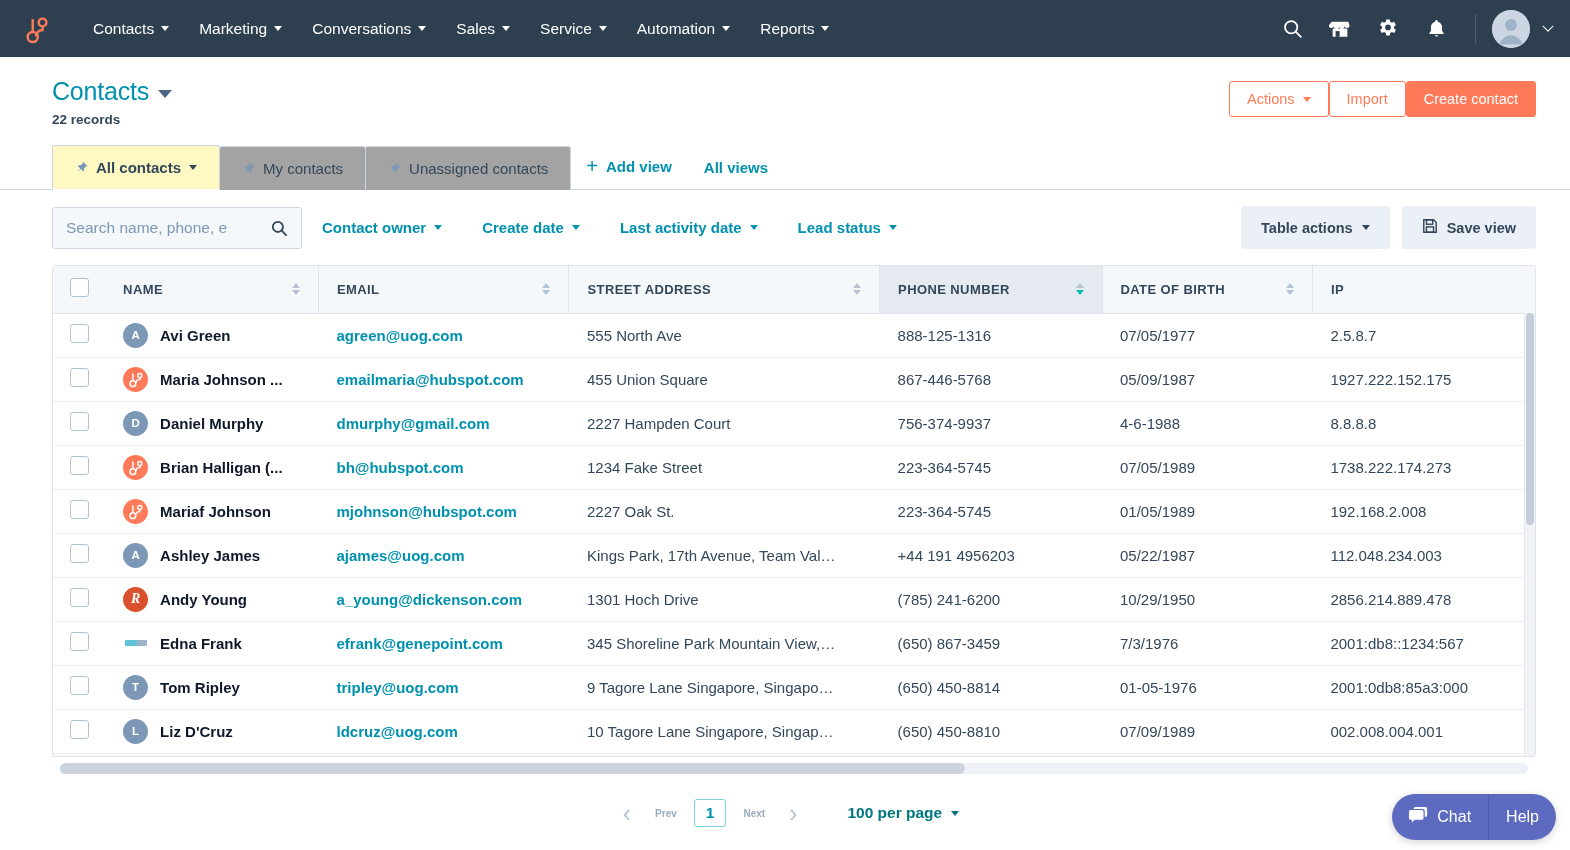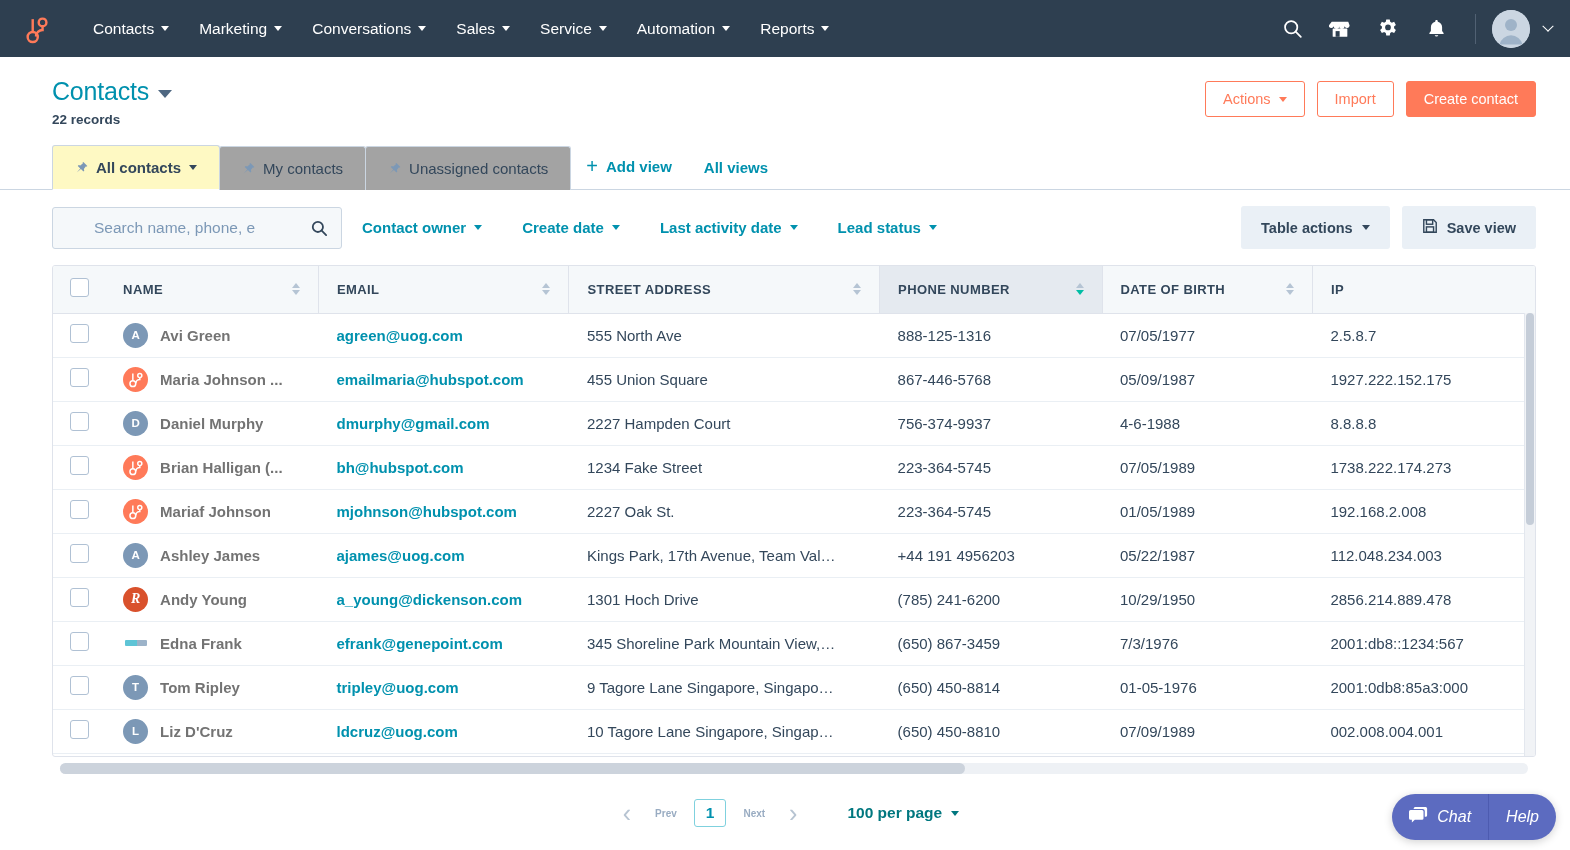--- a/index.html
+++ b/index.html
@@ -52,21 +52,21 @@
     background: #fff;
   }
   .page-title-block { flex: 1; }
   .page-title {
     font-size: 25px; color: #0091ae; font-weight: 500;
     display:inline-flex; align-items:center; gap:9px; cursor:pointer;
     letter-spacing: -0.2px;
   }
   .title-caret { width:0;height:0;border-left:7px solid transparent;border-right:7px solid transparent;border-top:8px solid #4e6781; margin-top:4px;}
   .record-count { font-size: 13.5px; color: #33475b; margin-top: 6px; font-weight: 600;}
-  .header-actions { display:flex; align-items:flex-end; gap: 12px; padding-top: 4px;}
+  .header-actions { display:flex; align-items:flex-end; gap: 0; padding-top: 4px;}
   .btn {
     font-size: 14.5px; padding: 9px 17px; border-radius: 3px;
     cursor: pointer; border: 1px solid transparent; white-space: nowrap;
     display:inline-flex; align-items:center; gap:8px; font-weight:500;
     background:#fff;
   }
   .btn-secondary { color:#ff7a59; border-color:#ff7a59; }
   .btn-primary { background:#ff7a59; color:#fff; border-color:#ff7a59; }
   .caret-orange { width:0;height:0;border-left:4.5px solid transparent;border-right:4.5px solid transparent;border-top:5.5px solid #ff7a59;}
 
@@ -94,23 +94,23 @@
     white-space:nowrap;
   }
   .plus-icon { font-size:20px; font-weight:400; line-height:1; }
 
   
   .filter-bar {
     display:flex; align-items:center; padding: 16px 34px 16px 52px;
     background:#fff; gap: 0;
   }
   .search-box {
-    position: relative; width: 290px; height: 42px;
+    position: relative; width: 250px; height: 42px;
     border: 1px solid #cbd6e2; border-radius: 3px; background:#f5f8fa;
-    display:flex; align-items:center;padding-left:28px;
+    display:flex; align-items:center;
   }
   .search-box input {
     border:none; background:transparent; outline:none;
     font-size:15.5px; color:#33475b; padding: 0 40px 0 13px; width:100%;
     font-family: "Liberation Sans", sans-serif;
   }
   .search-box input::placeholder { color:#7c98b6; }
   .search-ico-r { position:absolute; right:13px; color:#33475b; display:flex; }
   .filter-item {
     font-size:15px; color:#0091ae; font-weight:600; cursor:pointer;
@@ -180,21 +180,21 @@
     display:flex; align-items:center; justify-content:center;
     font-size:11.5px; color:#fff; font-weight:600;
   }
   .av-letter { background:#7c98b6; }
   .av-r { background:#d9512c; font-family:"Liberation Serif", serif; font-style:italic; font-size:14px;}
   .av-img {
     width:25px; height:25px; flex:0 0 25px; display:flex; align-items:center; justify-content:center;
     background:#fff;
   }
   .av-img .bar { width:22px; height:6px; background:linear-gradient(90deg,#5ec4d6 0 55%, #9cb3c9 55% 100%); border-radius:1px; }
-  .name-link { color:#737373; font-weight:600; cursor:pointer; overflow:hidden; text-overflow:ellipsis; white-space:nowrap;}
+  .name-link { color:#0f172a; font-weight:600; cursor:pointer; overflow:hidden; text-overflow:ellipsis; white-space:nowrap;}
   .email-link { color:#0091ae; font-weight:600; cursor:pointer; }
 
   
   .vscroll {
     position:absolute; top:47px; right:0; width:11px; bottom:0;
     background:#f1f3f6; border-left:1px solid #e3e7ee;
   }
   .vscroll .thumb { position:absolute; top:0; left:1px; width:8px; height:212px; background:#c5cdd8; border-radius:5px;}
 
   
@@ -221,21 +221,21 @@
   .per-page .caret-down { border-top-color:#00777f; }
 
   
   .chat-widget {
     position: absolute; right: 14px; bottom: 10px;
     background:#5c6bc0; border-radius: 24px; height: 46px;
     display:flex; align-items:center; color:#fff; font-size:16px;
     box-shadow: 0 2px 8px rgba(0,0,0,0.18);
     overflow:hidden;
   }
-  .chat-seg { display:flex; align-items:center; gap:9px; padding: 12px 17px; height:100%; cursor:pointer;font-style:italic;}
+  .chat-seg { display:flex; align-items:center; gap:9px; padding: 12px 17px; height:100%; cursor:pointer;}
   .chat-sep { width:1px; height:46px; background:#4d5bb0; }
 
   .content-area { position:relative; height: 793px; background:#fff; }
 </style>
 </head>
 <body>
 
 <div class="topnav">
   <div class="hs-logo">
     <svg width="30" height="30" viewBox="0 0 32 32">

